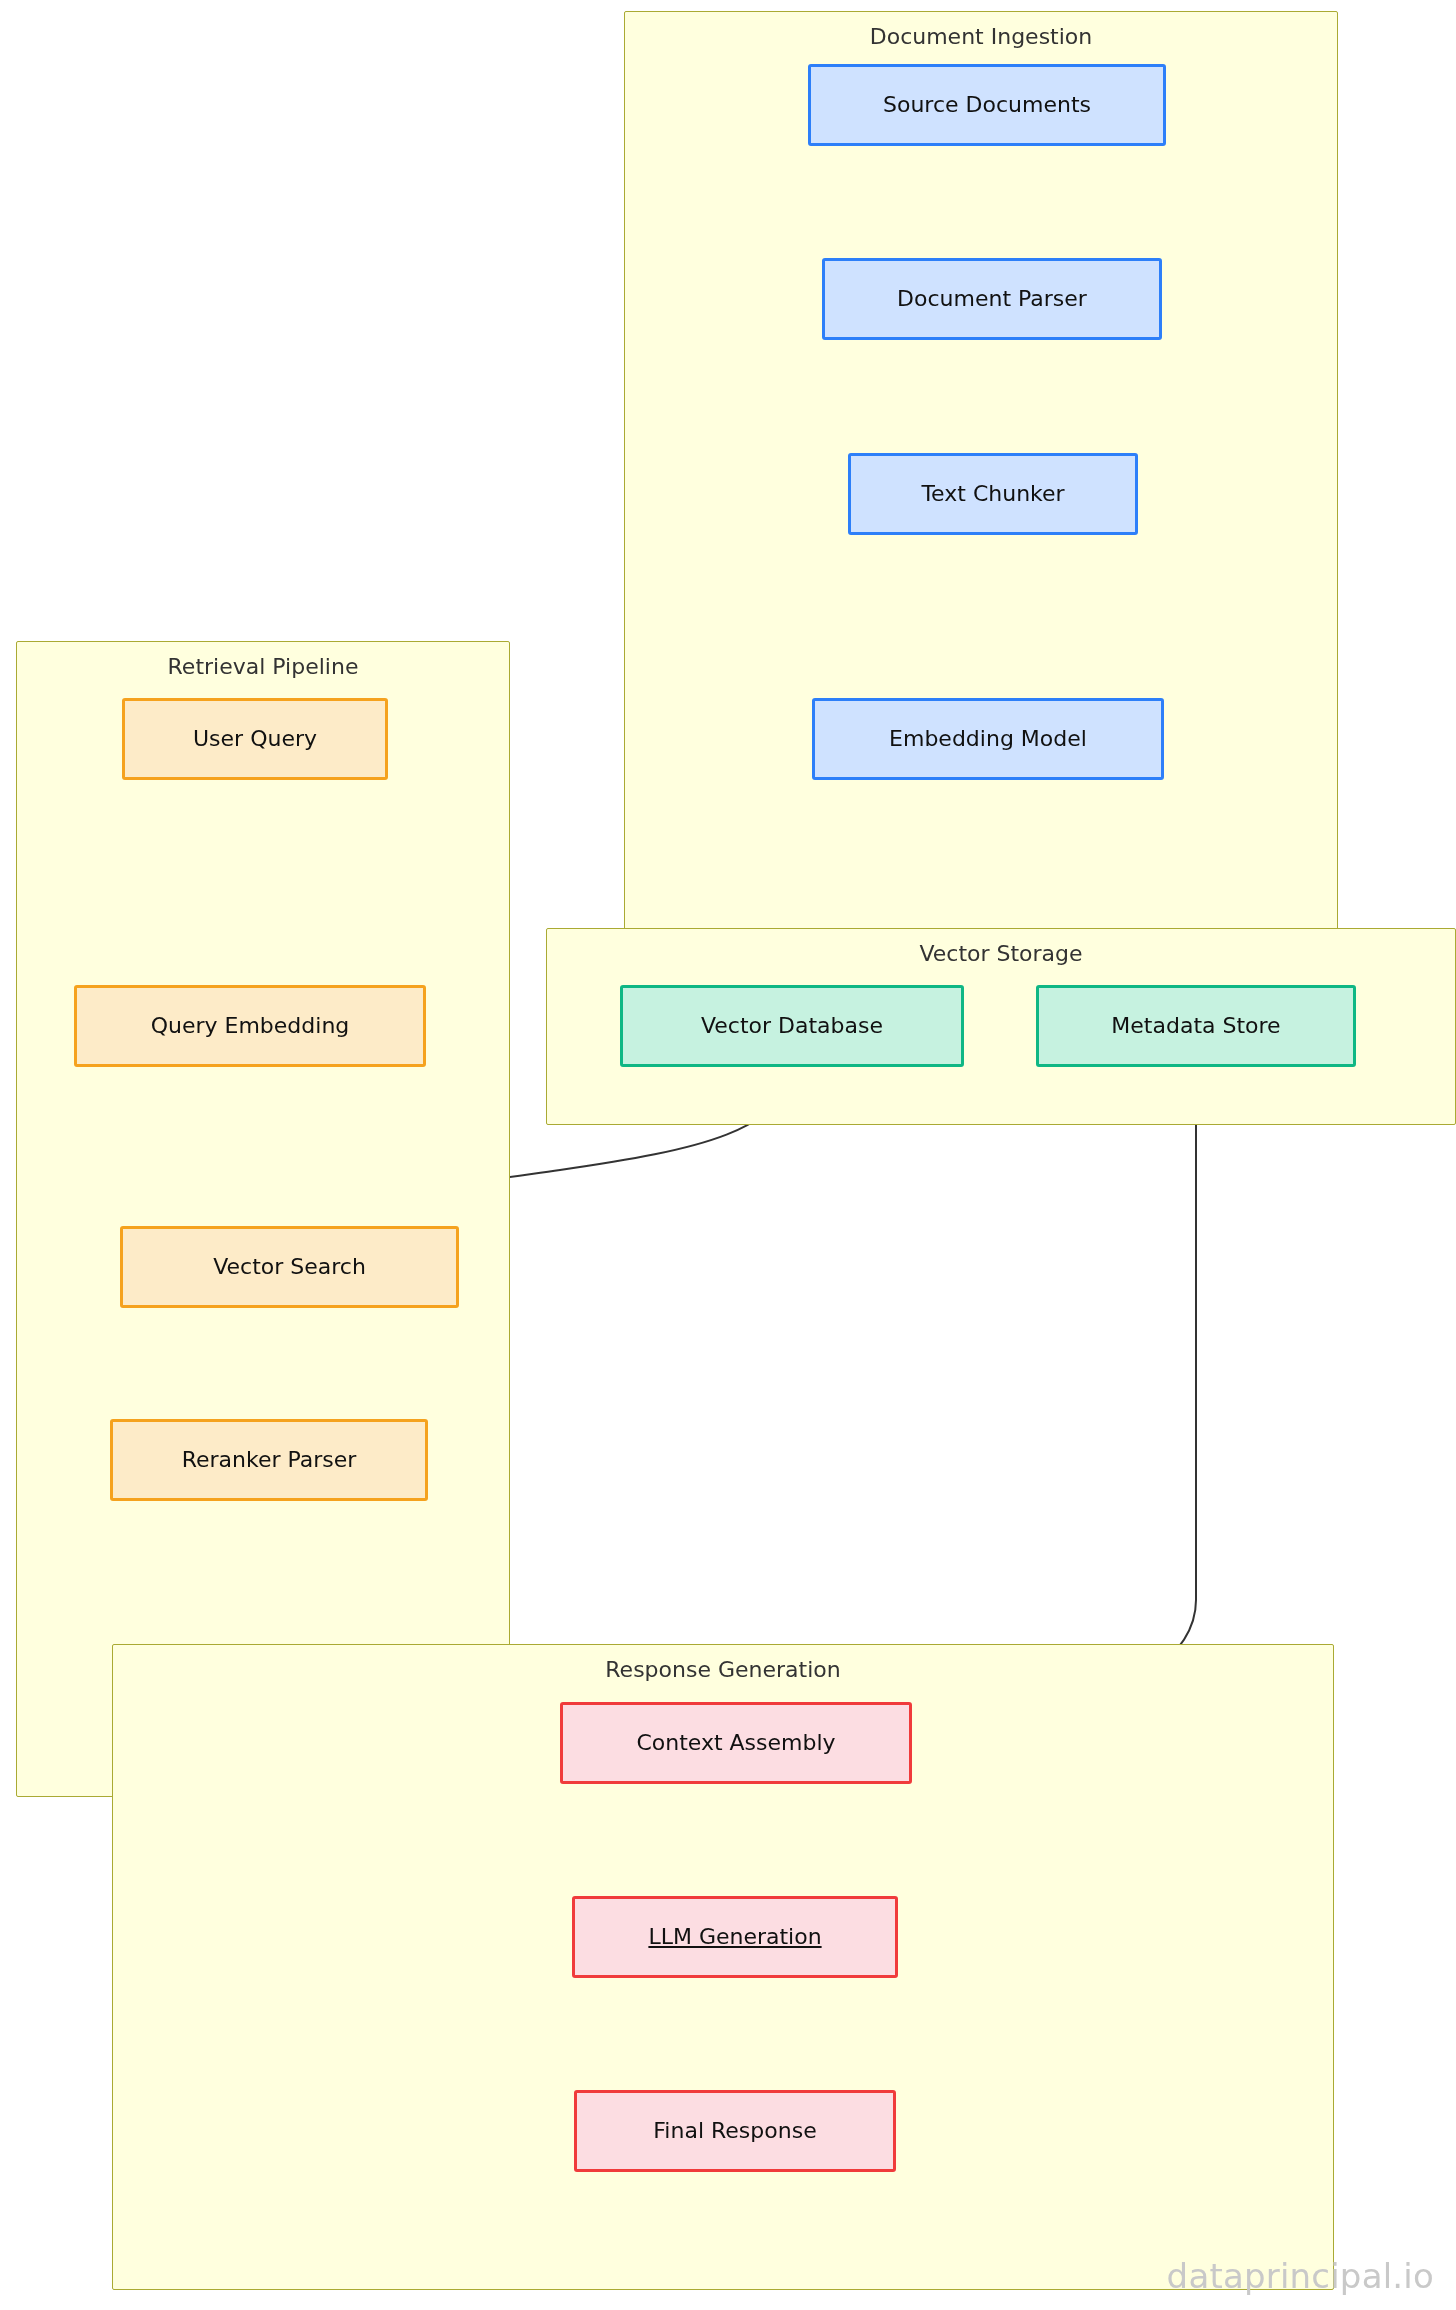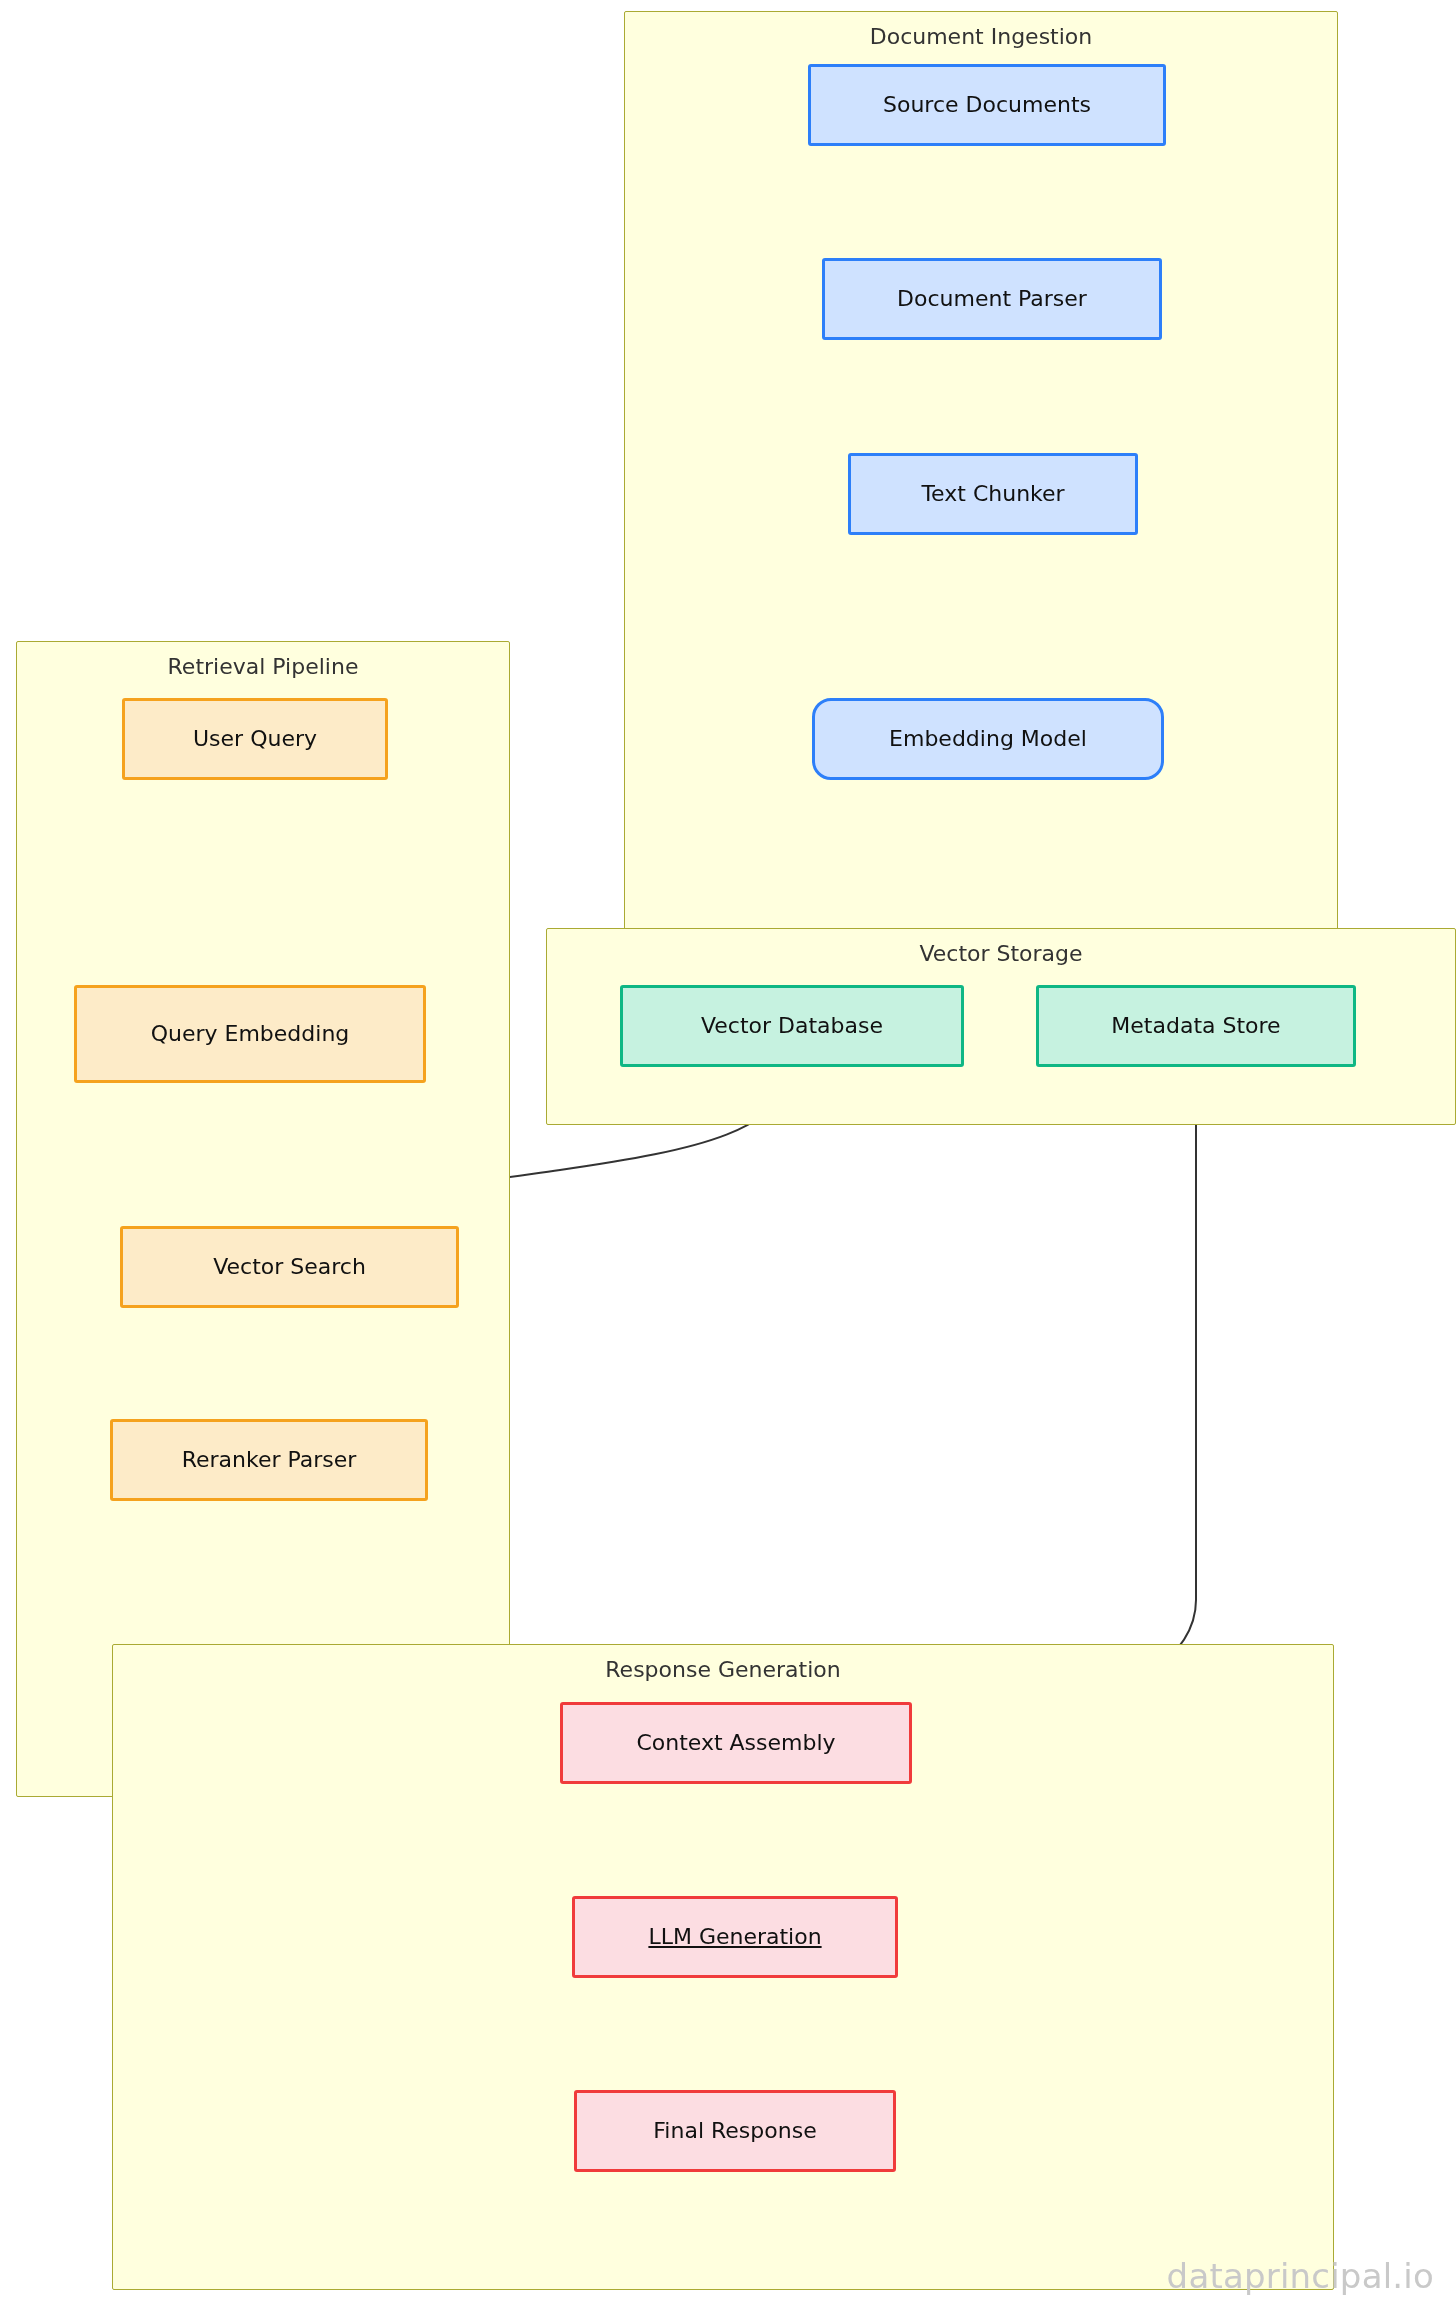--- a/index.html
+++ b/index.html
@@ -115,30 +115,30 @@
       </div>
       <div class="node ingest" style="left: 808px; top: 64px; width: 358px; height: 82px;">
         <span>Source Documents</span>
       </div>
       <div class="node ingest" style="left: 822px; top: 258px; width: 340px; height: 82px;">
         <span>Document Parser</span>
       </div>
       <div class="node ingest" style="left: 848px; top: 453px; width: 290px; height: 82px;">
         <span>Text Chunker</span>
       </div>
-      <div class="node ingest" style="left: 812px; top: 698px; width: 352px; height: 82px; border-radius: 19px;">
+      <div class="node ingest" style="left: 812px; top: 698px; width: 352px; height: 82px;">
         <span>Embedding Model</span>
       </div>
       <div class="cluster" style="left: 16px; top: 641px; width: 494px; height: 1156px;">
         <div class="cluster-title">Retrieval Pipeline</div>
       </div>
       <div class="node retrieval" style="left: 122px; top: 698px; width: 266px; height: 82px;">
         <span>User Query</span>
       </div>
-      <div class="node retrieval" style="left: 74px; top: 985px; width: 352px; height: 98px;">
+      <div class="node retrieval" style="left: 74px; top: 985px; width: 352px; height: 82px;">
         <span>Query Embedding</span>
       </div>
       <div class="node retrieval" style="left: 120px; top: 1226px; width: 339px; height: 82px;">
         <span>Vector Search</span>
       </div>
       <div class="node retrieval" style="left: 110px; top: 1419px; width: 318px; height: 82px;">
         <span>Reranker Parser</span>
       </div>
       <div class="cluster" style="left: 546px; top: 928px; width: 910px; height: 197px;">
         <div class="cluster-title">Vector Storage</div>

